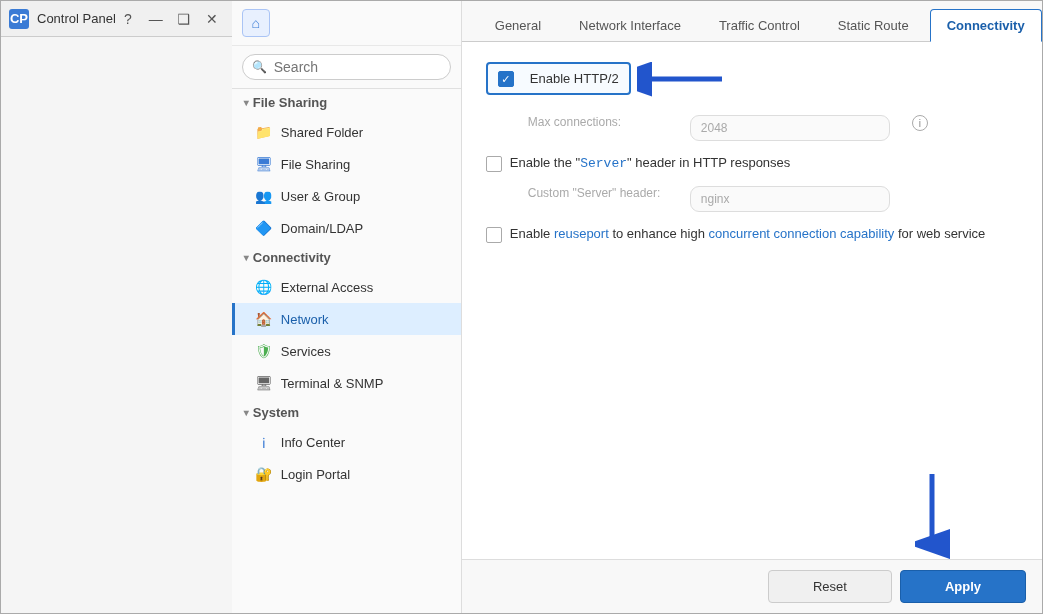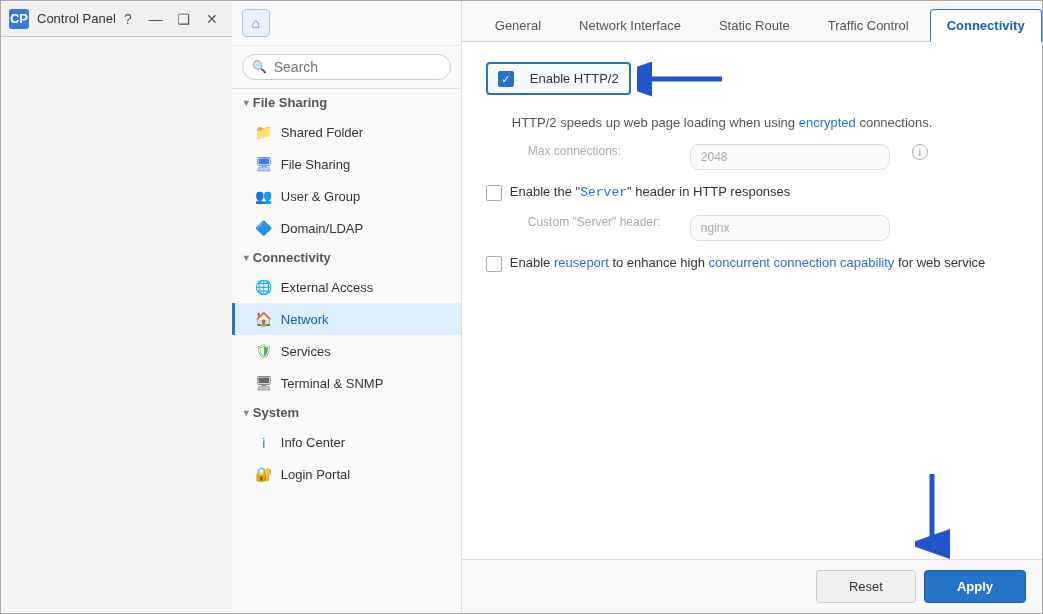--- a/index.html
+++ b/index.html
@@ -268,21 +268,21 @@
     
     .footer {
       padding: 10px 16px;
       border-top: 1px solid #ddd;
       display: flex;
       justify-content: flex-end;
       gap: 8px;
       background: #f8f8f8;
     }
     .btn {
-      padding: 8px 32px;
+      padding: 8px 44px;
       border-radius: 4px;
       font-size: 13px;
       cursor: pointer;
       border: 1px solid #ccc;
       background: #f0f0f0;
       color: #333;
     }
     .btn.primary {
       background: #2673c8;
       color: white;
@@ -383,22 +383,22 @@
           <span>Login Portal</span>
         </div>
       </div>
     </div>
 
     <div class="main">
 
       <div class="tabs">
         <div class="tab">General</div>
         <div class="tab">Network Interface</div>
+        <div class="tab">Traffic Control</div>
         <div class="tab">Static Route</div>
-        <div class="tab">Traffic Control</div>
         <div class="tab active">Connectivity</div>
       </div>
 
       <div class="content" style="position:relative;">
 
         <div style="margin-bottom:10px;">
           <div class="option-row checked-row" style="position:relative; display:inline-flex; align-items:center;">
             <div class="checkbox checked">✓</div>
             <span class="option-label" style="margin-left:8px;">Enable HTTP/2</span>
 
@@ -406,23 +406,20 @@
               <defs>
                 <marker id="arrowhead1" markerWidth="10" markerHeight="7" refX="0" refY="3.5" orient="auto">
                   <polygon points="0 0, 10 3.5, 0 7" fill="#2255cc"></polygon>
                 </marker>
               </defs>
               <path d="M 85 25 L 15 25" stroke="#2255cc" stroke-width="5" fill="none" marker-end="url(#arrowhead1)"></path>
             </svg>
           </div>
         </div>
 
-        <div class="desc-text">
-          <span style="color:#555;">HTTP/2 speeds up web page loading when using <span style="color:#2673c8;">encrypted</span> connections.</span>
-        </div>
 
 
         <div class="field-row">
           <span class="field-label">Max connections:</span>
           <input class="field-input" type="text" placeholder="2048" value="2048" style="">
           <div class="info-icon">i</div>
         </div>
 
         <div class="option-row">
           <div class="checkbox"></div>

